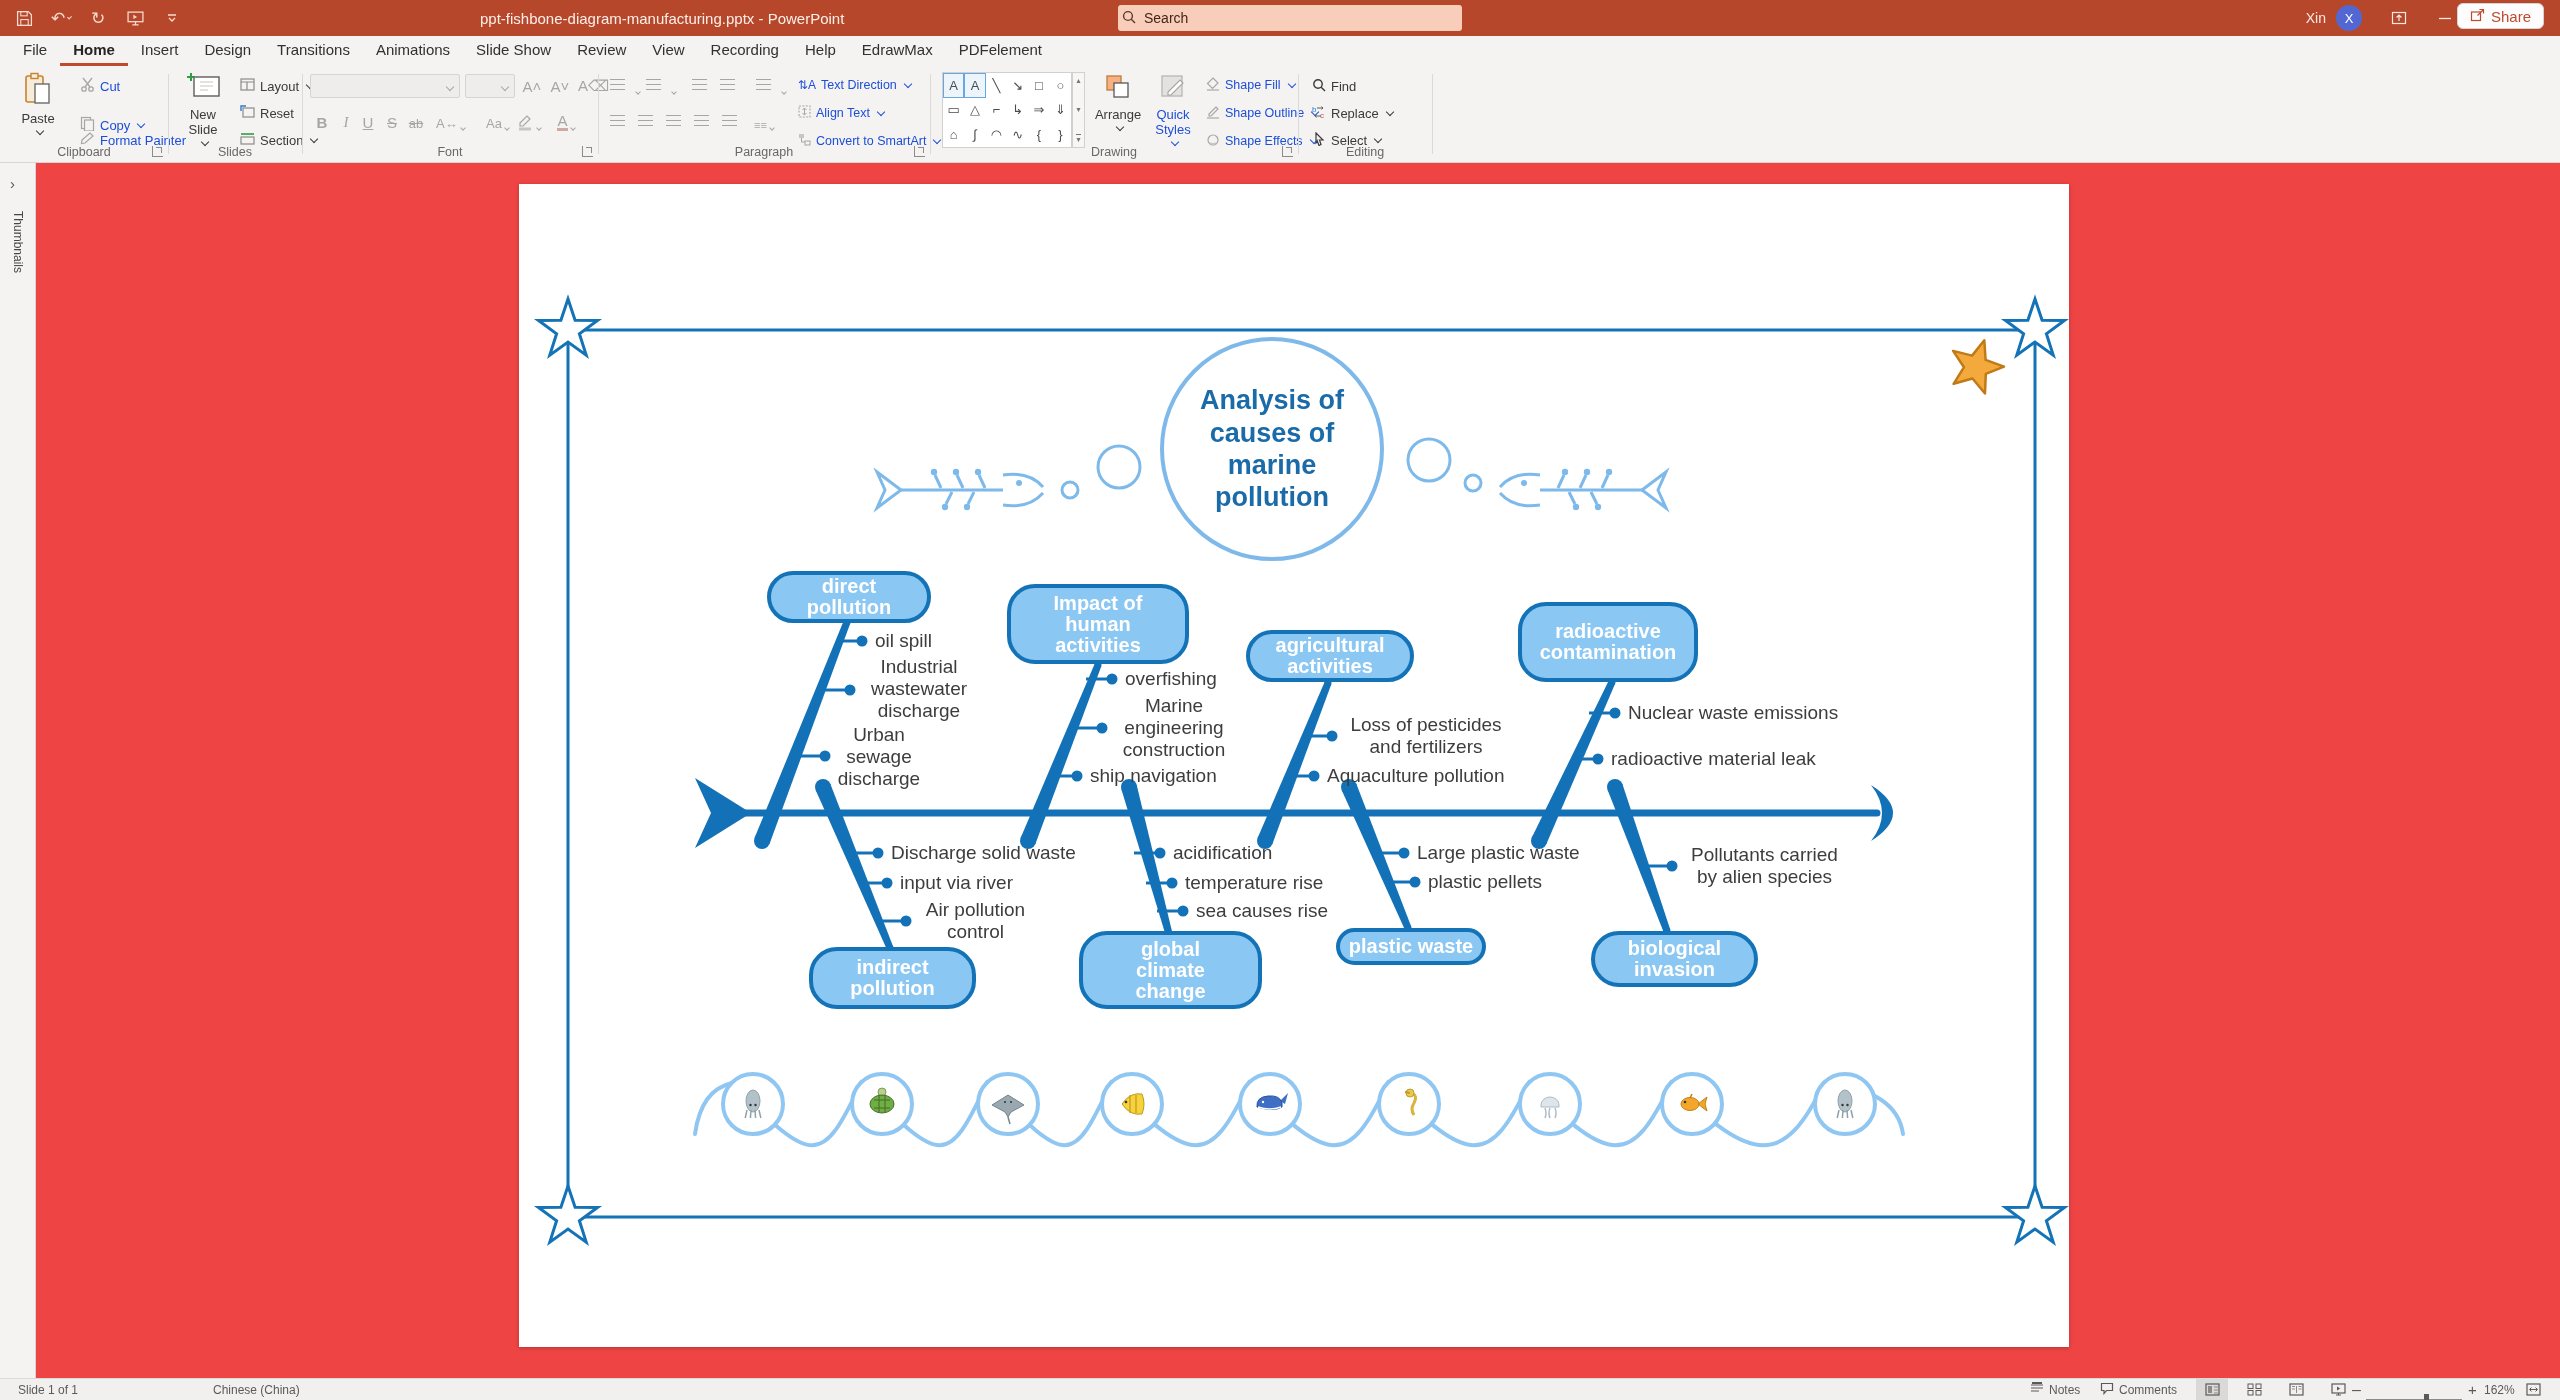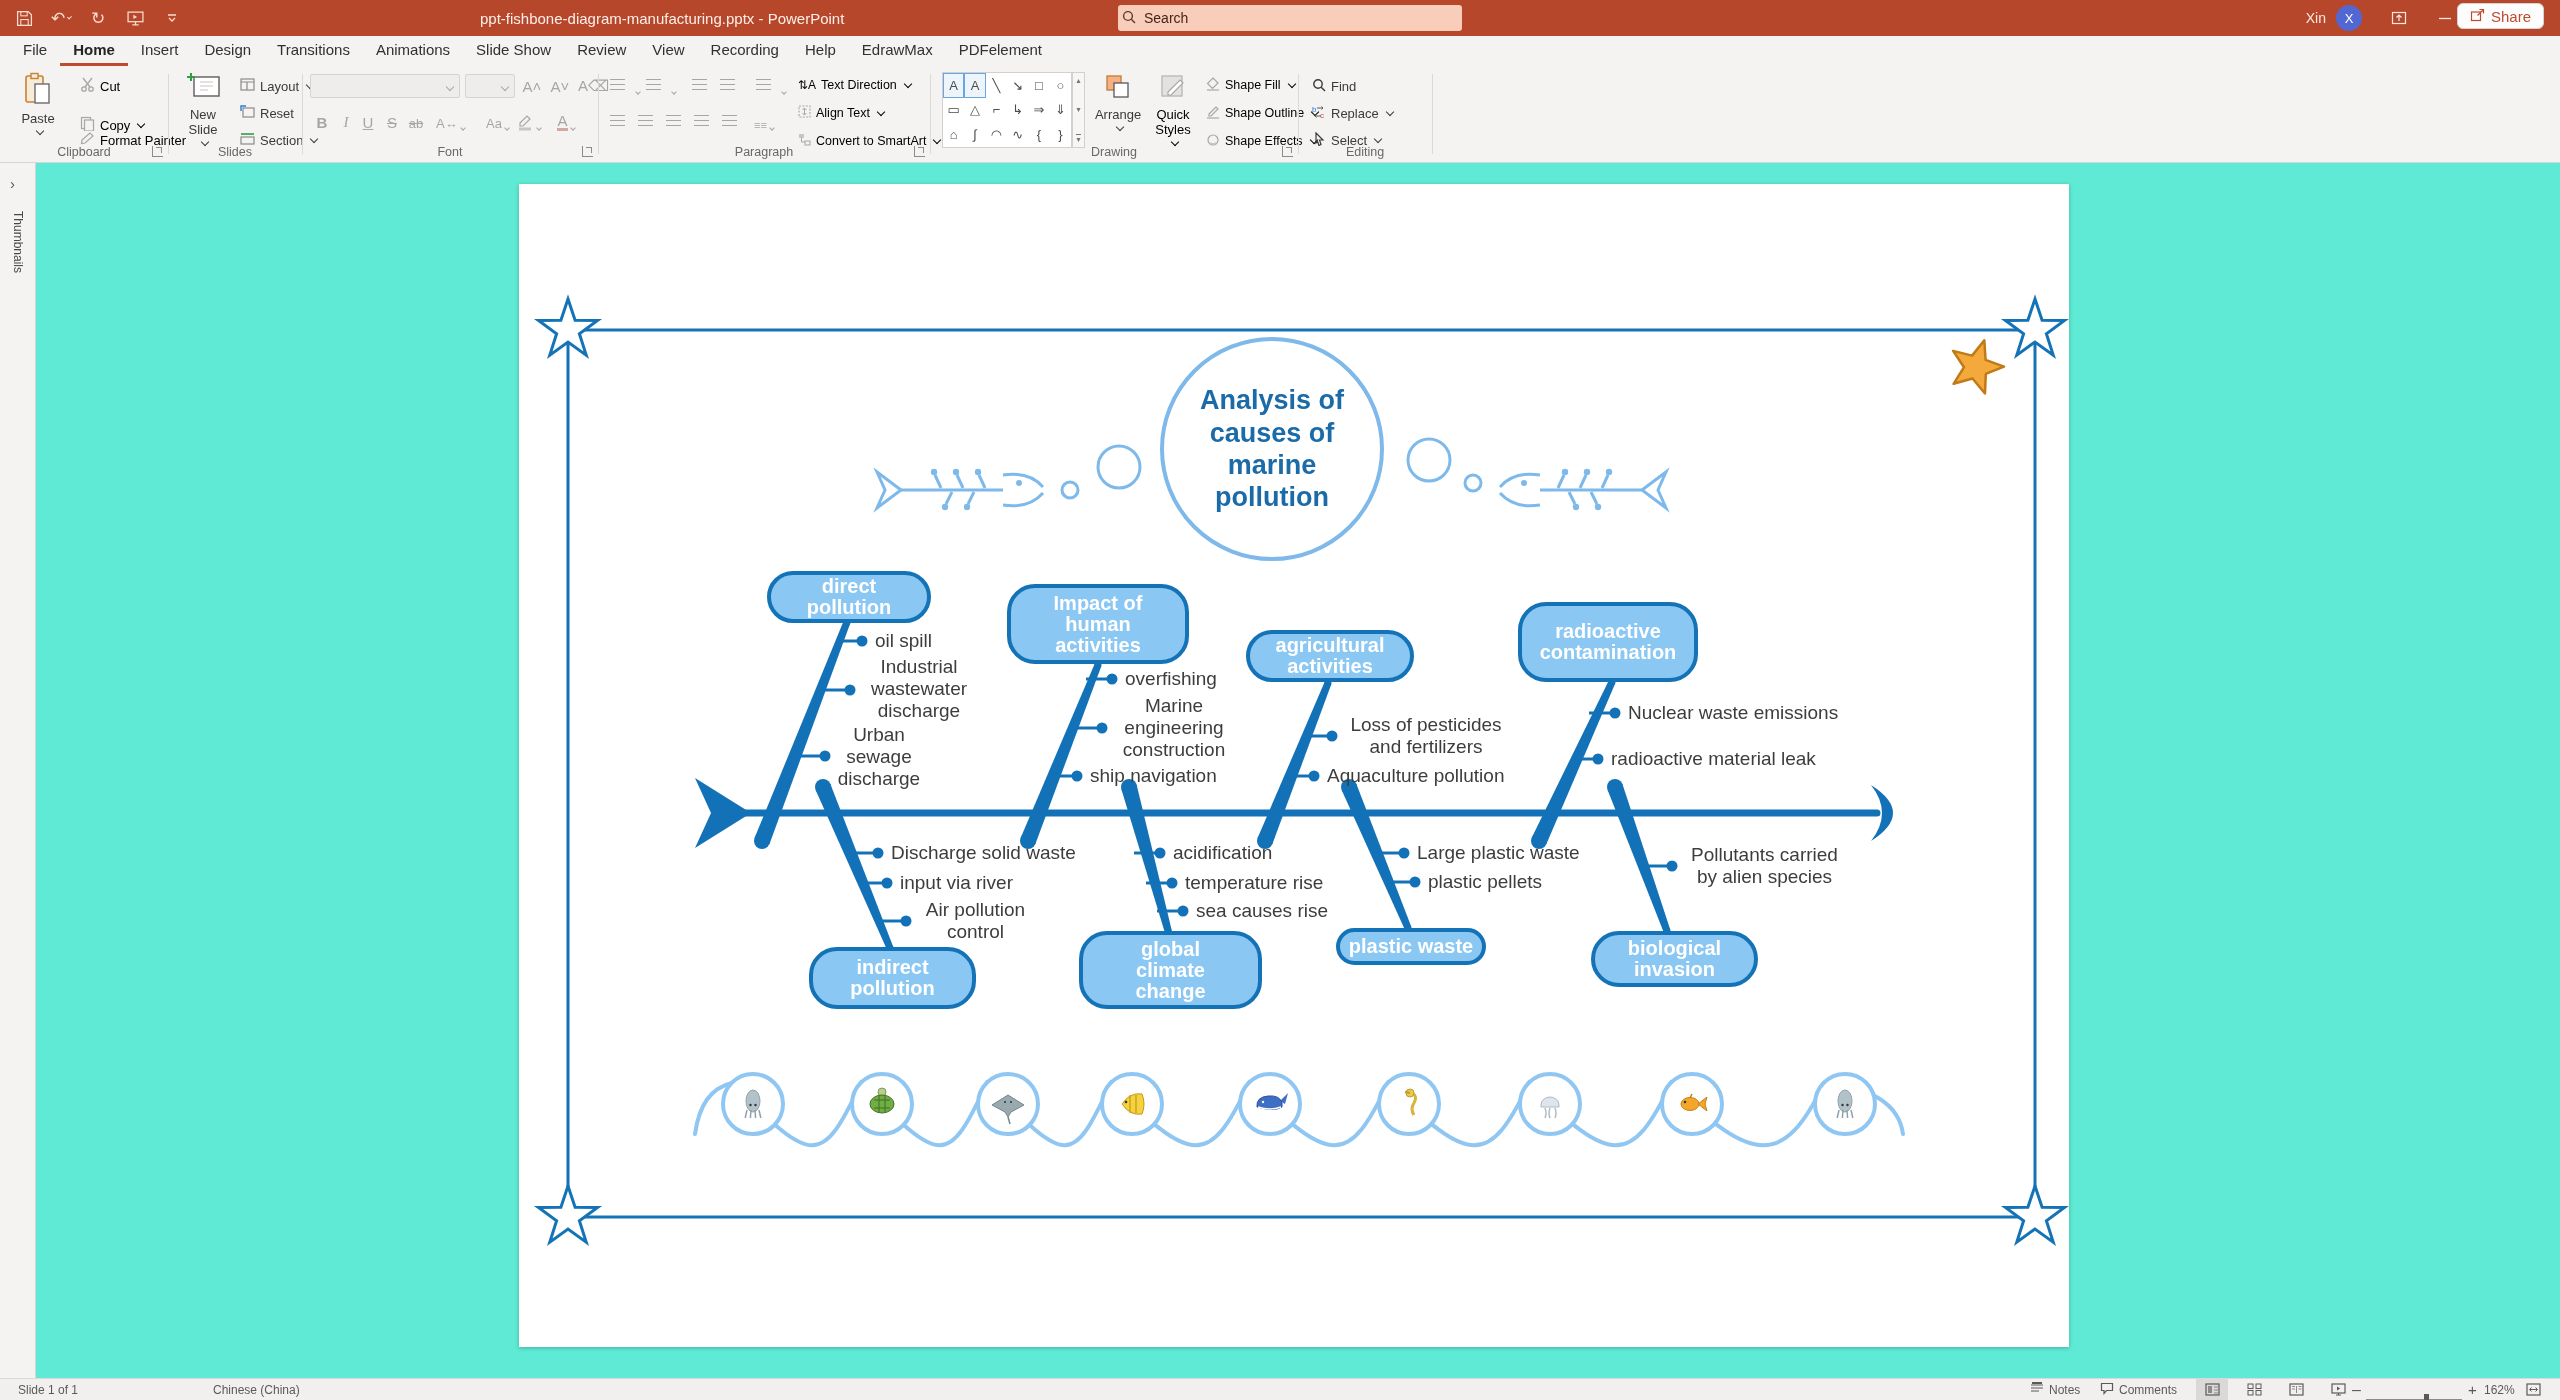--- a/index.html
+++ b/index.html
@@ -22,36 +22,36 @@
 #share-btn{position:absolute;right:16px;top:3px;display:flex;align-items:center;gap:6px;color:#BE4B2E;font-size:15px;background:#FDFDFD;border:1px solid #D6D4D2;border-radius:6px;padding:3px 12px}
 
 #ribbon{position:absolute;left:0;top:66px;width:100%;height:97px;background:#F4F3F2;border-bottom:1px solid #D8D6D4;font-size:13px;color:#3B3A38}
 .rgroup{position:absolute;top:0;height:96px}
 .glabel{position:absolute;bottom:3px;left:0;right:0;text-align:center;font-size:12.5px;color:#6A6866}
 .vd{position:absolute;top:8px;bottom:8px;width:1px;background:#DCDAD8}
 .launcher{position:absolute;right:5px;bottom:5px;width:11px;height:11px;border-left:1px solid #8D8B89;border-bottom:1px solid #8D8B89}
 .launcher::after{content:"";position:absolute;right:1px;top:1px;width:5px;height:5px;border-right:1px solid #8D8B89;border-top:1px solid #8D8B89}
 .bbig{position:absolute;width:60px;display:flex;flex-direction:column;align-items:center;text-align:center;line-height:1.15;gap:2px}
 .srow{position:absolute;display:flex;align-items:center;gap:5px;height:22px;white-space:nowrap}
-.dis{color:#000000}
+.dis{color:#1d4ed8}
 .chv{display:inline-block;width:6px;height:6px;border-right:1.4px solid currentColor;border-bottom:1.4px solid currentColor;transform:rotate(45deg);margin-left:3px;position:relative;top:-1px}
 .combo{position:absolute;height:24px;background:#EFEDEC;border:1px solid #D6D4D2;border-radius:2px}
 .combo .chv{position:absolute;right:6px;top:9px;color:#A8A6A3}
 .lic{display:inline-flex;align-items:flex-end;justify-content:center;min-width:20px;height:20px;font-size:15px;color:#A8A6A3;position:absolute}
 .lni{width:15px;height:11px;background:repeating-linear-gradient(to bottom,#A8A6A3 0 1.5px,transparent 1.5px 4.8px);position:absolute}
 .gallery{position:absolute;left:12px;top:6px;width:130px;height:76px;background:#fff;border:1px solid #D2D0CE;display:grid;grid-template-columns:repeat(6,1fr);grid-template-rows:repeat(3,1fr)}
 .gcell{display:flex;align-items:center;justify-content:center;font-size:13px;color:#4E4C4A}
 .gsel{border:1px solid #6CA6DE;background:#EDF5FC}
 .gscroll{position:absolute;left:142px;top:6px;width:13px;height:76px;border:1px solid #D2D0CE;background:#F7F6F5;display:flex;flex-direction:column;align-items:center;justify-content:space-between;font-size:8px;color:#77756F;padding:3px 0}
 
 #leftstrip{position:absolute;left:0;top:163px;width:36px;bottom:22px;background:#F4F3F2;border-right:1px solid #D8D6D4}
 #leftstrip .expander{position:absolute;left:10px;top:12px;color:#5C5A58;font-size:15px}
 #leftstrip .vlabel{position:absolute;left:11px;top:48px;writing-mode:vertical-rl;font-size:12px;color:#4A4846}
 
-#canvas{position:absolute;left:36px;top:163px;right:0;bottom:22px;background:#5eead4}
+#canvas{position:absolute;left:36px;top:163px;right:0;bottom:22px;background:#ef4444}
 #slide{position:absolute;left:483px;top:21px;width:1550px;height:1163px;background:#fff;box-shadow:0 1px 4px rgba(0,0,0,.25)}
 #fishbone-svg{position:absolute;left:0;top:0}
 .cat-box{position:absolute;background:#8BC7F3;border:4px solid #1473B7;border-radius:28px;display:flex;align-items:center;justify-content:center;color:#fff;font-weight:bold;font-size:20px;line-height:1.05;text-align:center}
 .cat-box span{display:inline-block}
 .hardwrap span{overflow-wrap:anywhere}
 .cause{position:absolute;font-size:19px;line-height:1.15;color:#3D3D3D;white-space:nowrap}
 .cause.center{white-space:normal;text-align:center}
 #title-circle{position:absolute;left:641px;top:153px;width:224px;height:224px;border:4px solid #7FB9EA;border-radius:50%;background:#fff;display:flex;align-items:center;justify-content:center}
 #title-circle span{width:160px;text-align:center;font-weight:bold;font-size:27px;line-height:1.2;color:#1A6BA8}
 

